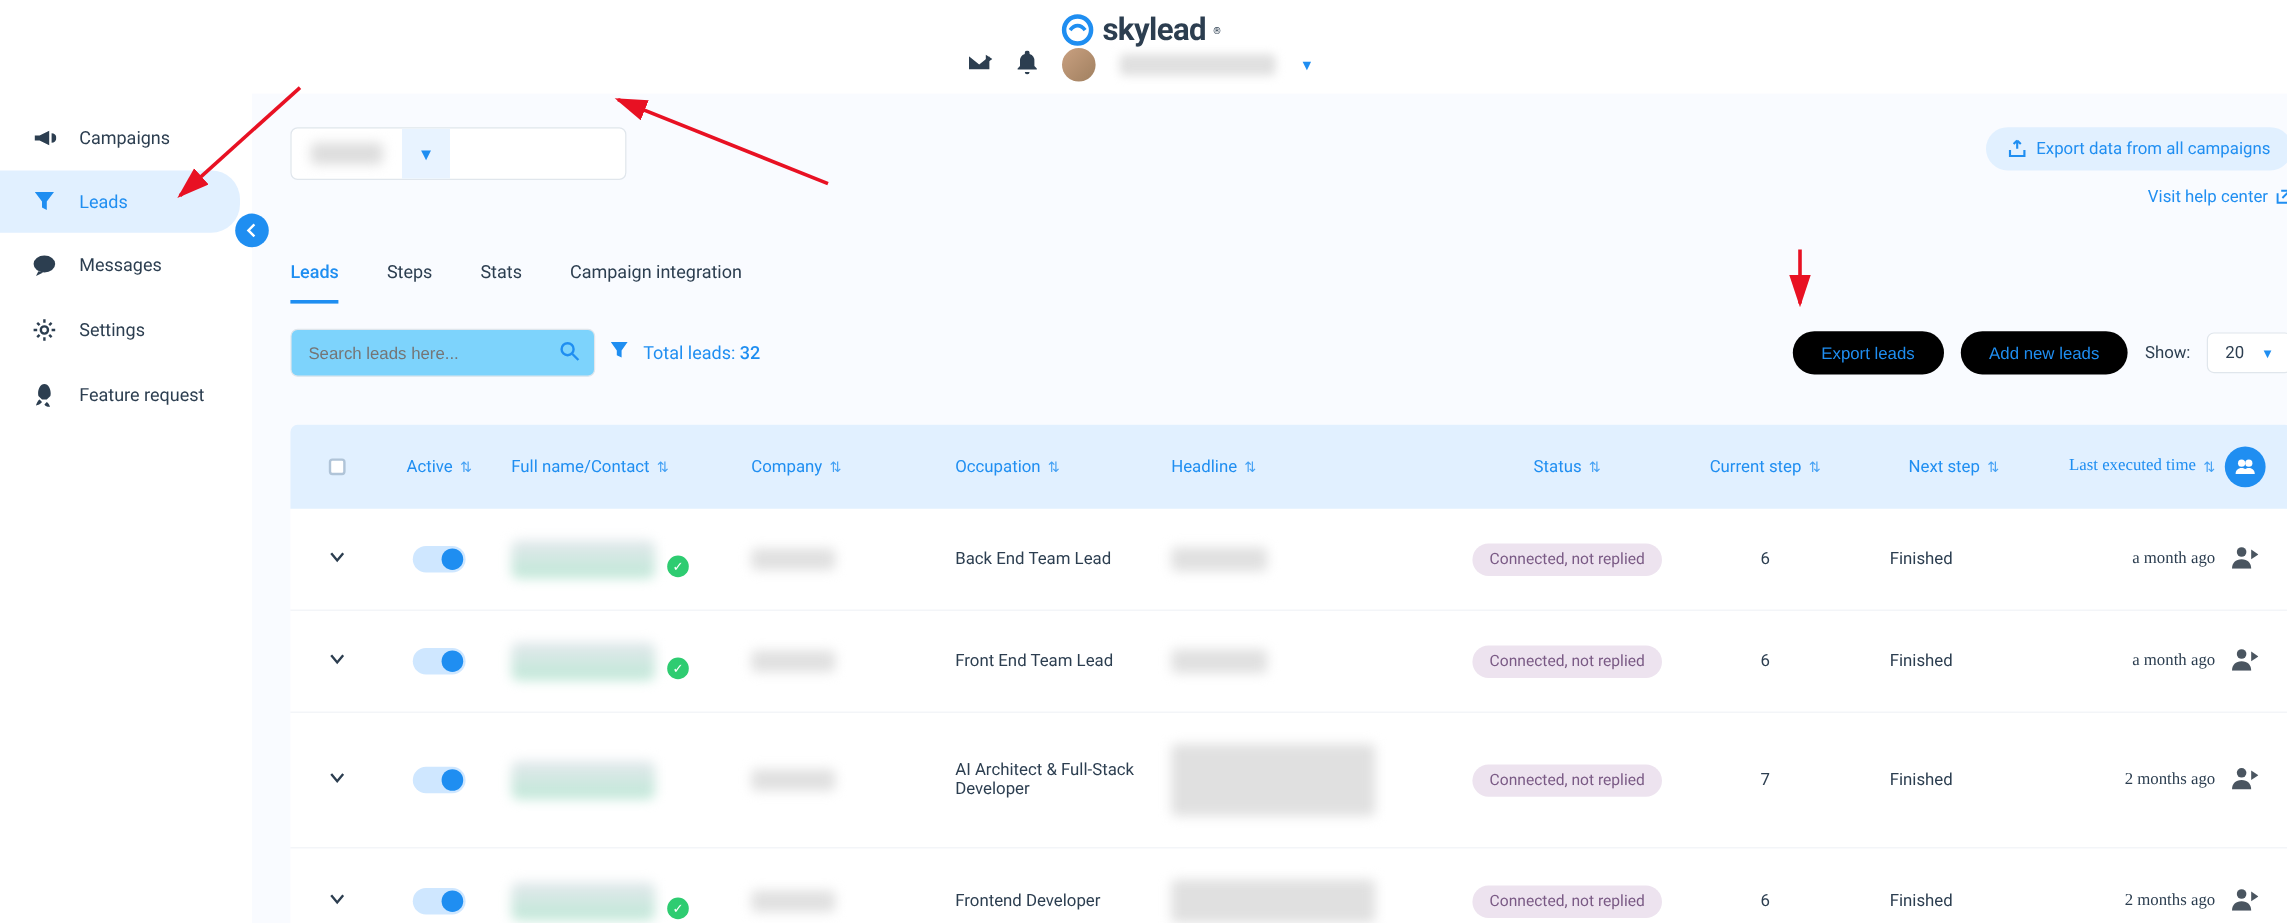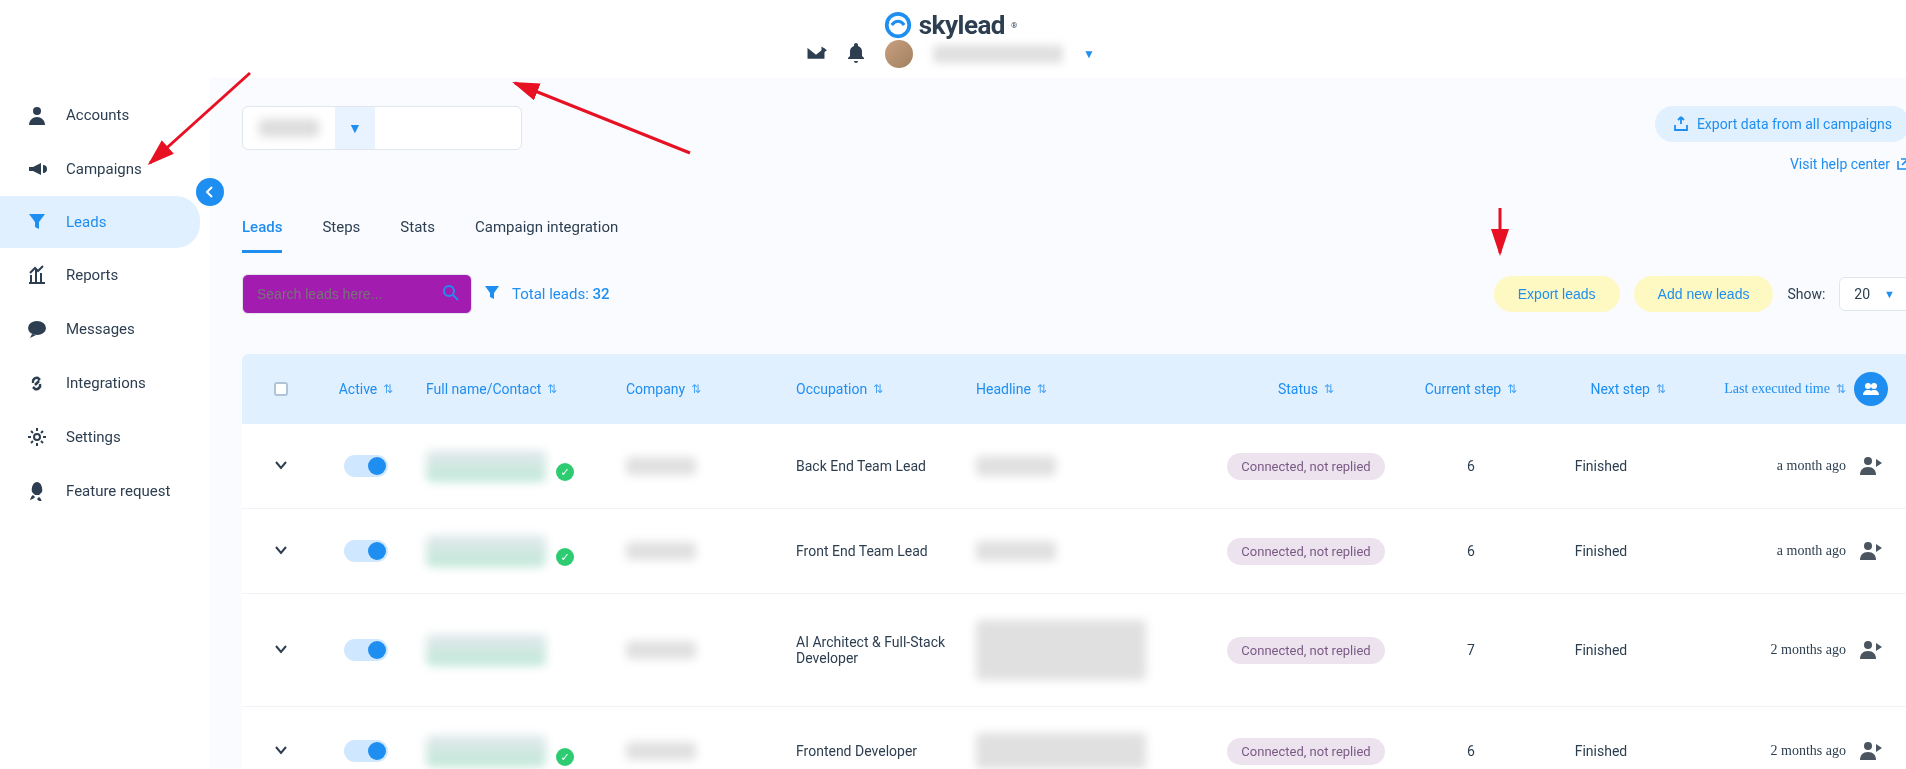--- a/index.html
+++ b/index.html
@@ -30,26 +30,26 @@
 .export-all { background: #e1f0ff; color: #1f8ef1; padding: 10px 18px; border-radius: 20px; display: inline-flex; gap: 8px; align-items: center; cursor: pointer; font-size: 14px; }
 .help-link { color: #1f8ef1; font-size: 14px; display: inline-flex; gap: 6px; align-items: center; cursor: pointer; margin-top: 14px; float: right; }
 
 .tabs { display: flex; gap: 40px; margin-top: 46px; border-bottom: 1px solid transparent; }
 .tab { padding-bottom: 14px; color: #2c3e50; cursor: pointer; font-size: 15px; }
 .tab.active { color: #1f8ef1; border-bottom: 3px solid #1f8ef1; font-weight: 500; }
 
 .toolbar { display: flex; align-items: center; justify-content: space-between; margin-top: 20px; }
 .toolbar-left { display: flex; align-items: center; gap: 12px; }
 .search-box { position: relative; }
-.search-box input { width: 230px; height: 40px; border: 1px solid #e0e6ec; border-radius: 6px; padding: 0 40px 0 14px; font-size: 14px; background: #a21caf; }
+.search-box input { width: 254px; height: 40px; border: 1px solid #e0e6ec; border-radius: 6px; padding: 0 40px 0 14px; font-size: 14px; background: #7dd3fc; }
 .search-box .search-ic { position: absolute; right: 12px; top: 10px; color: #1f8ef1; }
 .filter-ic { color: #1f8ef1; cursor: pointer; }
 .total-leads { color: #1f8ef1; font-size: 15px; }
 .toolbar-right { display: flex; align-items: center; gap: 14px; }
-.pill-btn { background: #fef9c3; color: #1f8ef1; padding: 10px 24px; border-radius: 20px; cursor: pointer; font-size: 14px; border: none; }
+.pill-btn { background: #000000; color: #1f8ef1; padding: 10px 24px; border-radius: 20px; cursor: pointer; font-size: 14px; border: none; }
 .show-label { color: #2c3e50; font-size: 14px; }
 .show-select { display: inline-flex; align-items: center; gap: 14px; border: 1px solid #e0e6ec; border-radius: 6px; padding: 8px 14px; cursor: pointer; background: #fff; }
 
 .table { margin-top: 40px; background: #fff; border-radius: 6px; }
 .thead { display: flex; align-items: center; background: #e1f0ff; padding: 18px 14px; border-radius: 6px 6px 0 0; }
 .th { color: #1f8ef1; font-size: 14px; display: flex; align-items: center; gap: 6px; cursor: pointer; }
 .sort-ic { color: #1f8ef1; opacity: 0.8; font-size: 12px; }
 .col-check { width: 50px; display: flex; justify-content: center; }
 .col-active { width: 120px; justify-content: center; }
 .col-name { width: 200px; }
@@ -113,66 +113,41 @@
   <div class="sidebar">
     <div class="collapse-btn">
         <svg width="12" height="12" viewBox="0 0 12 12">
           <path d="M8 1L3 6l5 5" stroke="#fff" stroke-width="2" fill="none"></path>
         </svg>
       </div>
 
     <div class="nav-item">
       <span class="nav-icon">
           <svg width="20" height="20" viewBox="0 0 20 20">
-            <circle cx="10" cy="6" r="4" fill="#2c3e50"></circle>
-            <path d="M2 20c0-5 4-8 8-8s8 3 8 8z" fill="#2c3e50"></path>
-          </svg>
-        </span>
-      <span>Accounts</span>
-    </div>
-    <div class="nav-item">
-      <span class="nav-icon">
-          <svg width="20" height="20" viewBox="0 0 20 20">
             <path d="M2 8v4h4l8 4V4L6 8H2zm14-2a4 4 0 010 8V6z" fill="#2c3e50"></path>
           </svg>
         </span>
       <span>Campaigns</span>
     </div>
     <div class="nav-item active">
       <span class="nav-icon">
           <svg width="18" height="18" viewBox="0 0 18 18">
             <path d="M1 1h16l-6 8v7l-4-2v-5L1 1z" fill="#1f8ef1"></path>
           </svg>
         </span>
       <span>Leads</span>
-    </div>
-    <div class="nav-item">
-      <span class="nav-icon">
-          <svg width="20" height="20" viewBox="0 0 20 20">
-            <path d="M2 18h16M4 18V10m5 8V4m5 14V8m-11 0l5-5 3 3 5-5" stroke="#2c3e50" stroke-width="2" fill="none"></path>
-          </svg>
-        </span>
-      <span>Reports</span>
     </div>
     <div class="nav-item">
       <span class="nav-icon">
           <svg width="20" height="20" viewBox="0 0 20 20">
             <ellipse cx="10" cy="9" rx="9" ry="7" fill="#2c3e50"></ellipse>
             <path d="M5 15l-2 4 6-3" fill="#2c3e50"></path>
           </svg>
         </span>
       <span>Messages</span>
-    </div>
-    <div class="nav-item">
-      <span class="nav-icon">
-          <svg width="20" height="20" viewBox="0 0 20 20">
-            <path d="M8 12l4-4m-6 2a4 4 0 015-5l2 2m0 4a4 4 0 01-5 5l-2-2" stroke="#2c3e50" stroke-width="2.5" fill="none"></path>
-          </svg>
-        </span>
-      <span>Integrations</span>
     </div>
     <div class="nav-item">
       <span class="nav-icon">
           <svg width="20" height="20" viewBox="0 0 20 20">
             <circle cx="10" cy="10" r="3" fill="none" stroke="#2c3e50" stroke-width="2"></circle>
             <path d="M10 1v3m0 12v3M1 10h3m12 0h3M4 4l2 2m8 8l2 2M4 16l2-2m8-8l2-2" stroke="#2c3e50" stroke-width="2"></path>
           </svg>
         </span>
       <span>Settings</span>
     </div>

